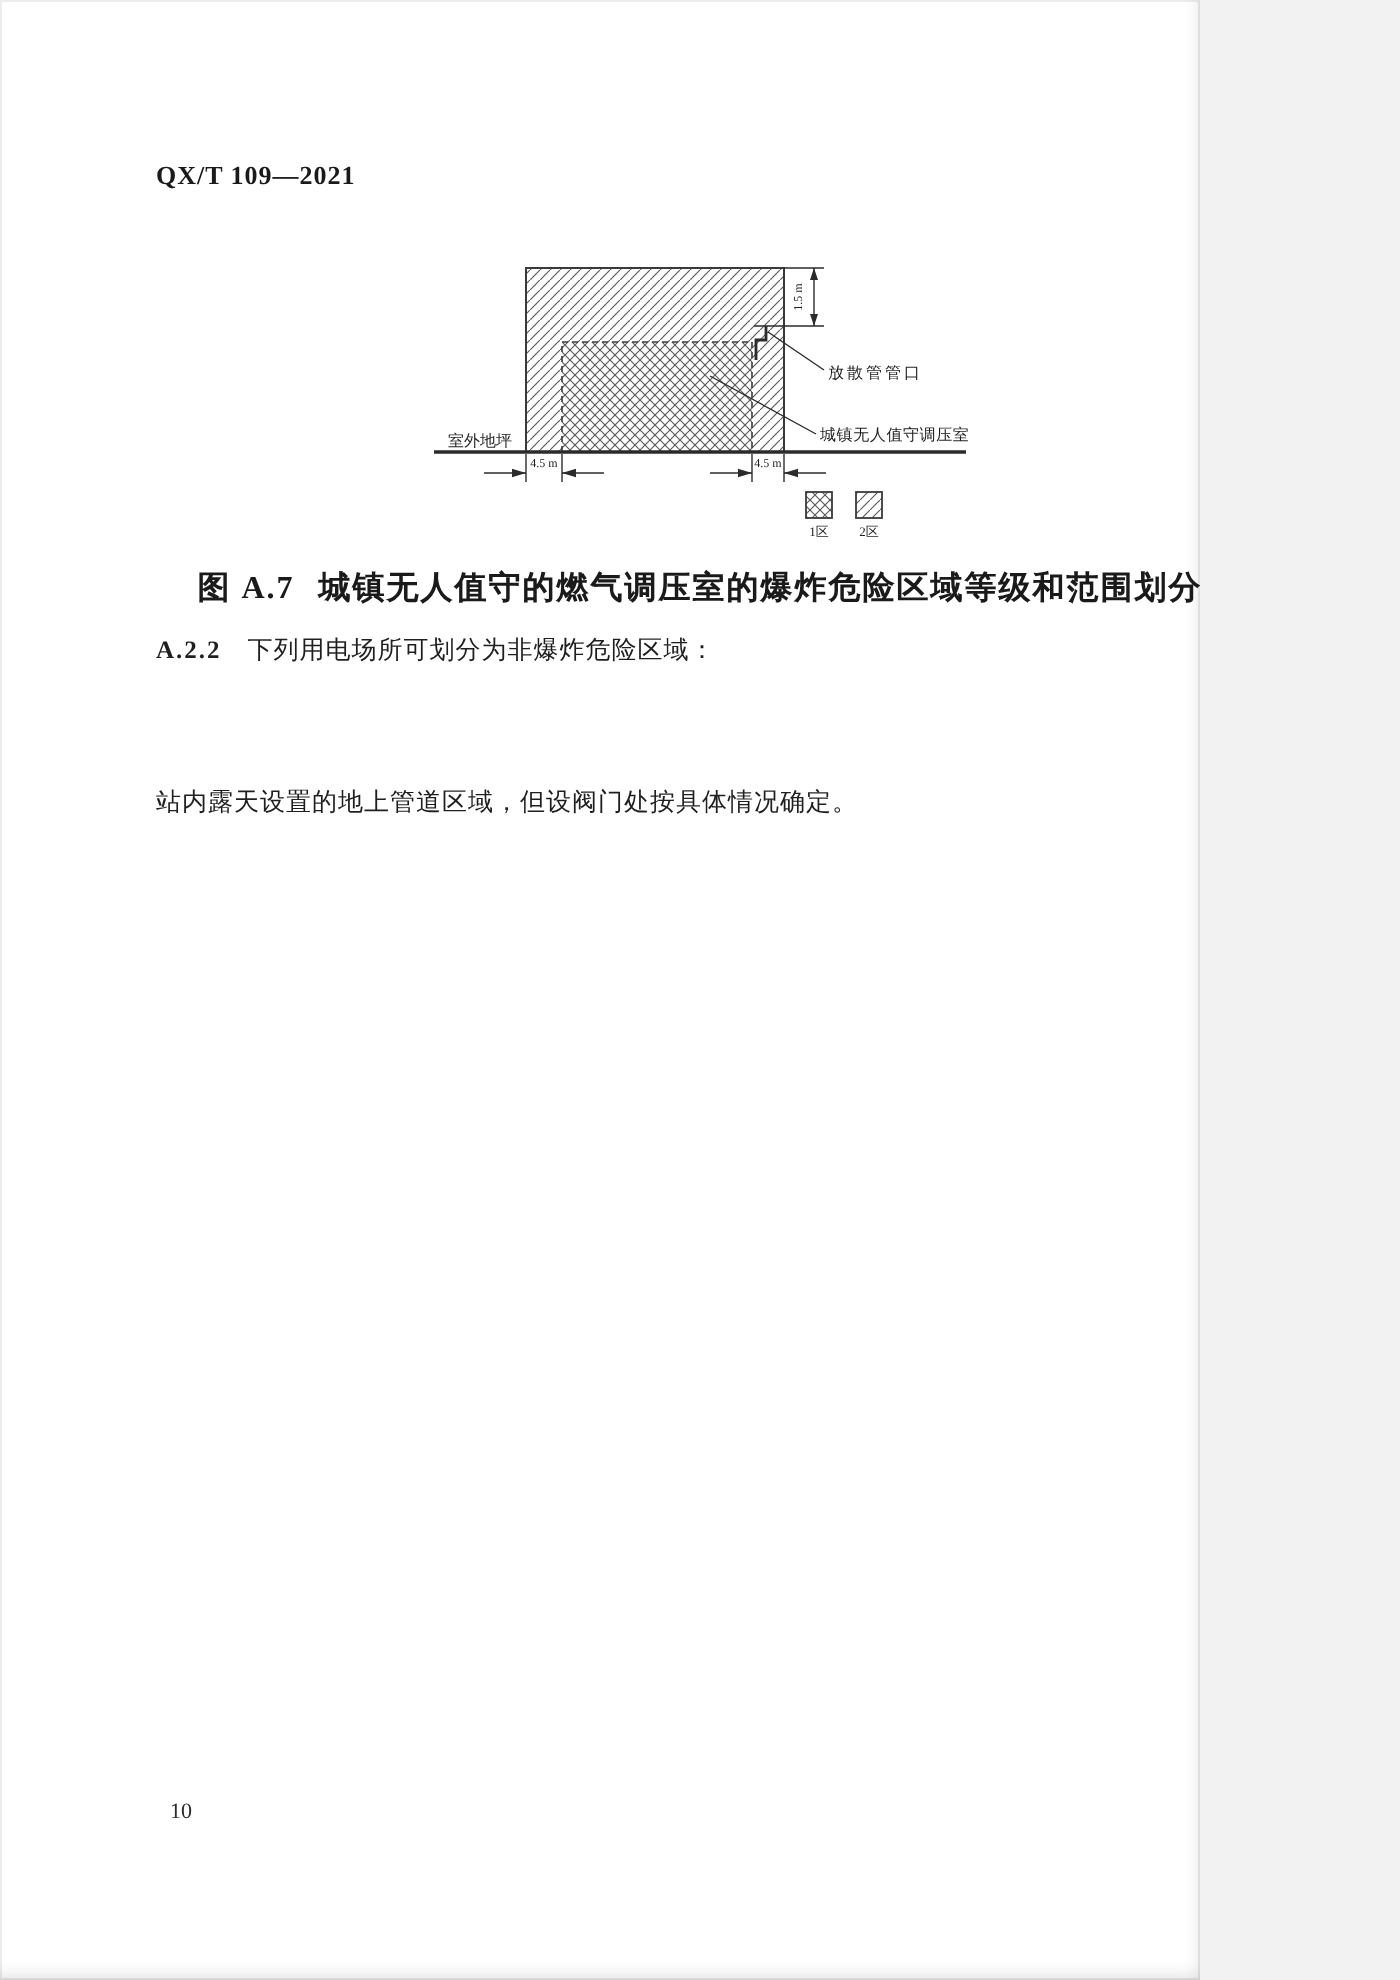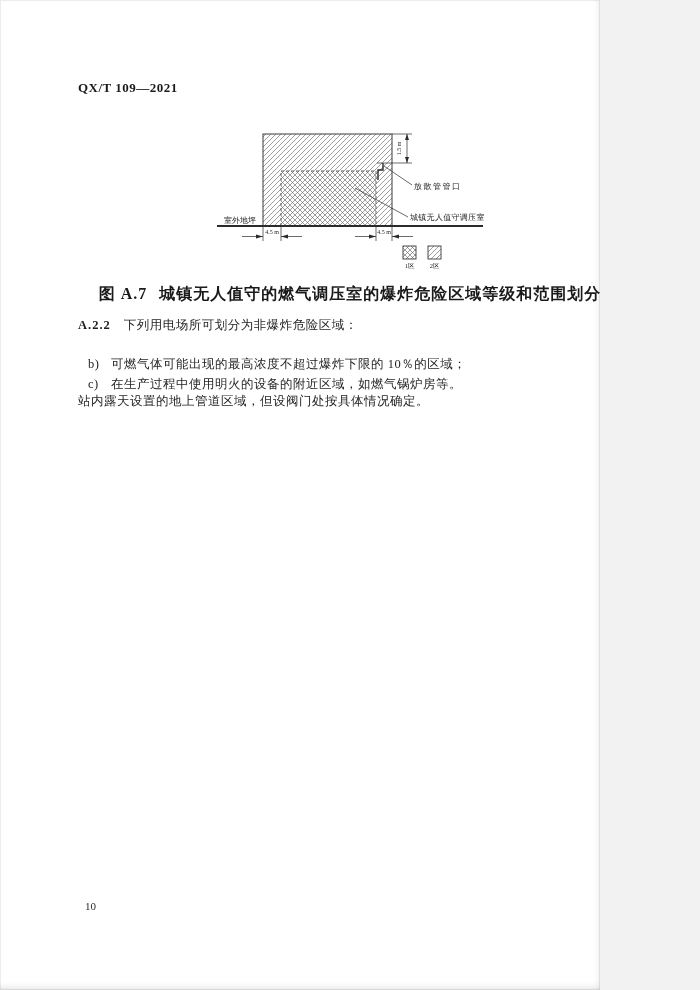--- a/index.html
+++ b/index.html
@@ -126,24 +126,18 @@
   </svg>
 
   <div class="fig-caption">
     <span class="cap-label">图 A.7</span><span class="cap-text">城镇无人值守的燃气调压室的爆炸危险区域等级和范围划分</span>
   </div>
 
   <div class="clause-line">
     <span class="clause-num">A.2.2</span><span class="clause-body">下列用电场所可划分为非爆炸危险区域：</span>
   </div>
 
-  <div class="list-item" style="top:356px;">
-    <span class="marker">b)</span><span>可燃气体可能出现的最高浓度不超过爆炸下限的 10％的区域；</span>
-  </div>
-  <div class="list-item" style="top:376px;">
-    <span class="marker">c)</span><span>在生产过程中使用明火的设备的附近区域，如燃气锅炉房等。</span>
-  </div>
 
   <div class="closing-line">站内露天设置的地上管道区域，但设阀门处按具体情况确定。</div>
 
   <div class="page-number">10</div>
 
 </div>
 
 </body></html>

